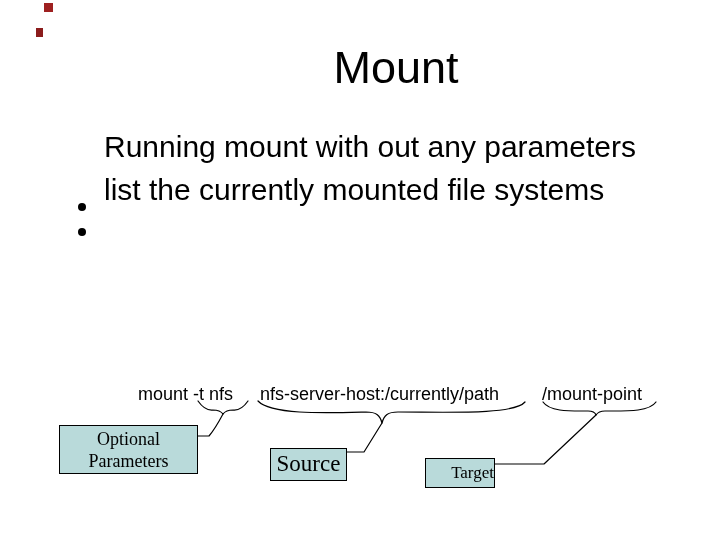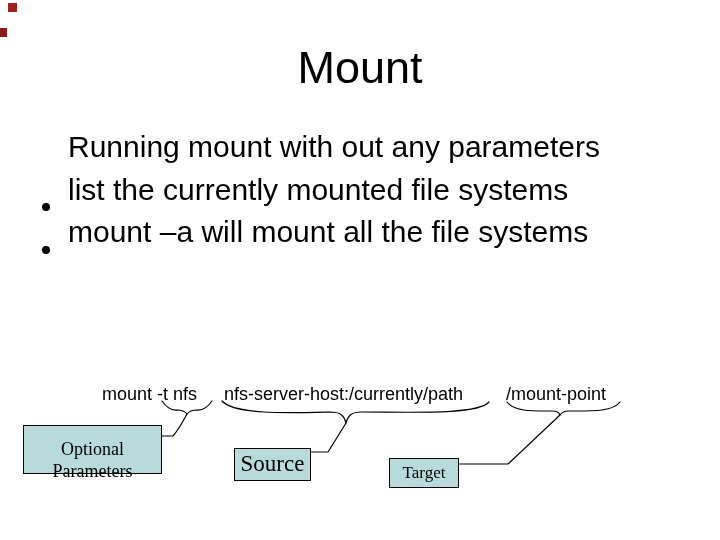--- a/index.html
+++ b/index.html
@@ -11,20 +11,21 @@
     height: 540px;
     position: relative;
     overflow: hidden;
     background: var(--background, #ffffff);
     font-family: "Liberation Sans", sans-serif;
     color: var(--text, #000000);
   }
   .slide {
     position: absolute;
     inset: 0;
+    margin-left: 36px;
   }
   
   .marker {
     position: absolute;
   }
   .marker-a {
     left: 8px; top: 3px; width: 9px; height: 9px;
     background: var(--marker-red-a, #9e2020);
   }
   .marker-b {
@@ -100,30 +101,30 @@
   .label-box {
     position: absolute;
     box-sizing: border-box;
     background: var(--label-box-fill, #b9dada);
     border: 1.5px solid var(--label-box-border, #000000);
     font-family: "Liberation Serif", serif;
     text-align: center;
   }
   .box-optional {
     left: 23px; top: 425px; width: 139px; height: 49px;
-    font-size: 18px; line-height: 22px; padding-top: 12px;
+    font-size: 18px; line-height: 22px; padding-top: 2px;
   }
   .box-optional .box-line { display: block; white-space: nowrap; }
   .box-source {
     left: 234px; top: 448px; width: 77px; height: 33px;
     font-size: 23px; line-height: 30px;
   }
   .box-target {
     left: 389px; top: 458px; width: 70px; height: 30px;
-    font-size: 17px; line-height: 28px;
+    font-size: 17px; line-height: 28px; text-align: right;
   }
 </style>
 </head>
 <body>
 
 <div class="slide">
 
   <div class="marker marker-a"></div>
   <div class="marker marker-b"></div>
 
@@ -133,21 +134,20 @@
     <div class="bullet-item">
       <span class="bullet-dot"></span>
       <div class="bullet-text">
         <span class="bullet-line">Running mount with out any parameters</span>
         <span class="bullet-line">list the currently mounted file systems</span>
       </div>
     </div>
     <div class="bullet-item">
       <span class="bullet-dot"></span>
       <div class="bullet-text">
-        <span class="bullet-line">mount –a will mount all the file systems</span>
       </div>
     </div>
   </div>
 
   <span class="cmd-part cmd-optional">mount -t nfs</span>
   <span class="cmd-part cmd-source">nfs-server-host:/currently/path</span>
   <span class="cmd-part cmd-target">/mount-point</span>
 
   <svg class="overlay" viewBox="0 0 720 540" xmlns="http://www.w3.org/2000/svg">
     <path class="brace" d="M 162 401 Q 169 411 177 410 Q 184 410 187 414 Q 190 410 197 410 Q 205 411 212 401"></path>

